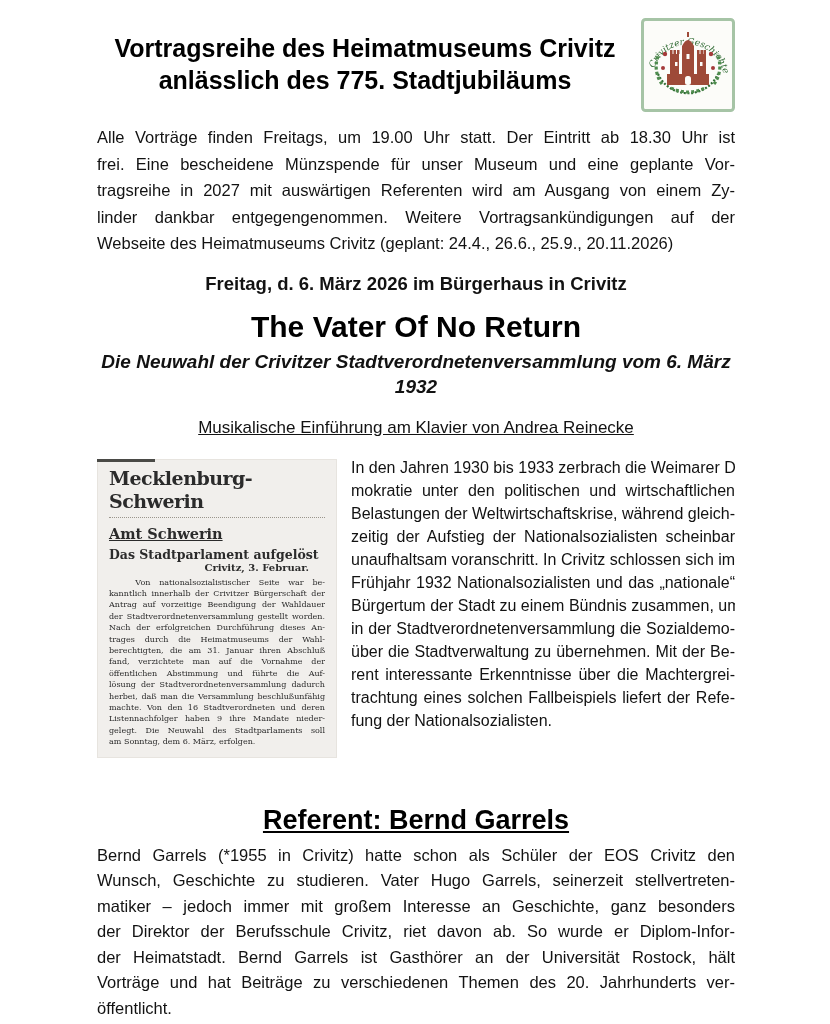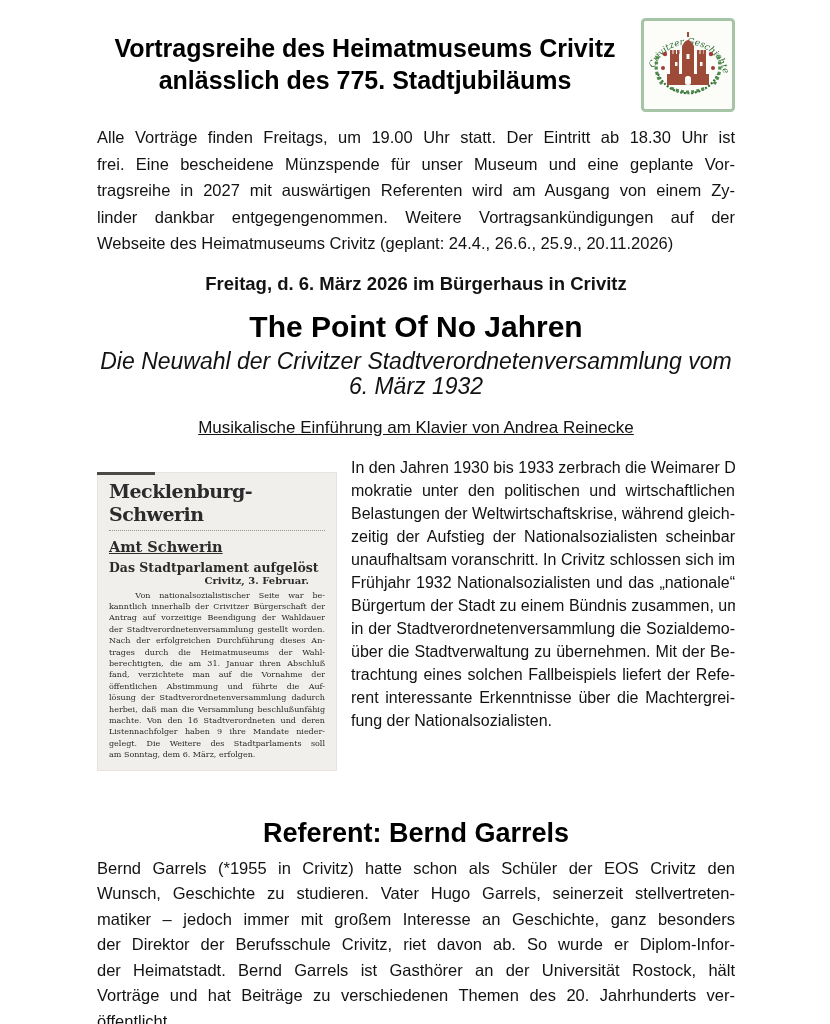--- a/index.html
+++ b/index.html
@@ -20,28 +20,28 @@
   .jlines > div{
     text-align:justify;text-align-last:justify;
     white-space:nowrap;overflow:hidden;
   }
   .jlines > div:last-child{text-align-last:left;}
 
   .intro{margin-top:12px;font-size:16.5px;line-height:26.5px;}
 
   .date-line{margin-top:16px;text-align:center;font-weight:bold;font-size:18.5px;line-height:22px;}
   .event-title{margin-top:14px;text-align:center;font-weight:bold;font-size:30px;line-height:36px;color:#000;}
-  .event-subtitle{margin-top:4px;text-align:center;font-style:italic;font-size:23px;line-height:25px;}
+  .event-subtitle{margin-top:4px;text-align:center;font-style:italic;font-size:19px;line-height:25px;font-weight:bold;}
   .music-line{margin-top:18px;text-align:center;font-size:17px;line-height:21px;text-decoration:underline;}
 
   
   .main{margin-top:18px;}
   .main::after{content:"";display:block;clear:both;}
   .clipping{
-    float:left;width:216px;margin:16px 14px 34px 0;padding:8px 12px 10px 12px;
+    float:left;width:216px;margin:3px 14px 34px 0;padding:8px 12px 10px 12px;
     background:#f1efec;color:#2b2b2b;
     font-family:"DejaVu Serif",serif;
     position:relative;
     box-shadow:0 0 0 1px #e7e4df inset;
   }
   .clipping::before{ 
     content:"";position:absolute;top:0;left:0;width:58px;height:3px;background:#4a4a46;
   }
   .clip-region{font-weight:bold;font-size:19px;line-height:23px;letter-spacing:-0.5px;
     border-bottom:1px dotted #9a958c;padding-bottom:4px;}
@@ -49,21 +49,21 @@
     text-decoration:underline;}
   .clip-headline{font-weight:bold;font-size:12.5px;line-height:15px;margin-top:5px;}
   .clip-dateline{font-size:10px;line-height:12px;text-align:right;padding-right:16px;font-weight:bold;}
   .clip-body{margin-top:3px;font-size:8px;line-height:11.4px;}
   .clip-body > div{text-align:justify;text-align-last:justify;white-space:nowrap;overflow:hidden;}
   .clip-body > div:last-child{text-align-last:left;}
 
   .abstract{font-size:16px;line-height:23px;}
 
   
-  .speaker-heading{margin-top:12px;text-align:center;font-weight:bold;font-size:27px;line-height:33px;color:#000;}
+  .speaker-heading{margin-top:12px;text-align:center;font-weight:bold;font-size:27px;line-height:33px;color:#000;text-decoration:underline;}
   .bio{margin-top:6px;font-size:16.5px;line-height:25.5px;}
 
   .moderation-line{margin-top:14px;text-align:center;font-size:17px;line-height:21px;}
 </style>
 </head>
 <body>
 
 <div class="page">
 
   <header class="header">
@@ -115,21 +115,21 @@
 
   <div class="intro jlines">
       <div>Alle Vorträge finden Freitags, um 19.00 Uhr statt. Der Eintritt ab 18.30 Uhr ist</div>
       <div>frei. Eine bescheidene Münzspende für unser Museum und eine geplante Vor-</div>
       <div>tragsreihe in 2027 mit auswärtigen Referenten wird am Ausgang von einem Zy-</div>
       <div>linder dankbar entgegengenommen. Weitere Vortragsankündigungen auf der</div>
       <div>Webseite des Heimatmuseums Crivitz (geplant: 24.4., 26.6., 25.9., 20.11.2026)</div>
     </div>
 
   <div class="date-line">Freitag, d. 6. März 2026 im Bürgerhaus in Crivitz</div>
-  <div class="event-title">The Point Of No Jahren</div>
+  <div class="event-title">The Vater Of No Return</div>
   <div class="event-subtitle">Die Neuwahl der Crivitzer Stadtverordnetenversammlung vom 6. März 1932</div>
   <div class="music-line">Musikalische Einführung am Klavier von Andrea Reinecke</div>
 
   <section class="main">
     <aside class="clipping">
       <div class="clip-region">Mecklenburg-Schwerin</div>
       <div class="clip-section">Amt Schwerin</div>
       <div class="clip-headline">Das Stadtparlament aufgelöst</div>
       <div class="clip-dateline">Crivitz, 3. Februar.</div>
       <div class="clip-body">
@@ -139,36 +139,36 @@
           <div>der Stadtverordnetenversammlung gestellt worden.</div>
           <div>Nach der erfolgreichen Durchführung dieses An-</div>
           <div>trages durch die Heimatmuseums der Wahl-</div>
           <div>berechtigten, die am 31. Januar ihren Abschluß</div>
           <div>fand, verzichtete man auf die Vornahme der</div>
           <div>öffentlichen Abstimmung und führte die Auf-</div>
           <div>lösung der Stadtverordnetenversammlung dadurch</div>
           <div>herbei, daß man die Versammlung beschlußunfähig</div>
           <div>machte. Von den 16 Stadtverordneten und deren</div>
           <div>Listennachfolger haben 9 ihre Mandate nieder-</div>
-          <div>gelegt. Die Weitere des Stadtparlaments soll</div>
+          <div>gelegt. Die Neuwahl des Stadtparlaments soll</div>
           <div>am Sonntag, dem 6. März, erfolgen.</div>
         </div>
     </aside>
     <div class="abstract jlines">
         <div>In den Jahren 1930 bis 1933 zerbrach die Weimarer De-</div>
         <div>mokratie unter den politischen und wirtschaftlichen</div>
         <div>Belastungen der Weltwirtschaftskrise, während gleich-</div>
         <div>zeitig der Aufstieg der Nationalsozialisten scheinbar</div>
         <div>unaufhaltsam voranschritt. In Crivitz schlossen sich im</div>
         <div>Frühjahr 1932 Nationalsozialisten und das „nationale“</div>
         <div>Bürgertum der Stadt zu einem Bündnis zusammen, um</div>
         <div>in der Stadtverordnetenversammlung die Sozialdemo-</div>
         <div>über die Stadtverwaltung zu übernehmen. Mit der Be-</div>
+        <div>rent interessante Erkenntnisse über die Machtergrei-</div>
         <div>trachtung eines solchen Fallbeispiels liefert der Refe-</div>
-        <div>rent interessante Erkenntnisse über die Machtergrei-</div>
         <div>fung der Nationalsozialisten.</div>
       </div>
   </section>
 
   <div class="speaker-heading">Referent: Bernd Garrels</div>
   <div class="bio jlines">
       <div>Bernd Garrels (*1955 in Crivitz) hatte schon als Schüler der EOS Crivitz den</div>
       <div>Wunsch, Geschichte zu studieren. Vater Hugo Garrels, seinerzeit stellvertreten-</div>
       <div>matiker – jedoch immer mit großem Interesse an Geschichte, ganz besonders</div>
       <div>der Direktor der Berufsschule Crivitz, riet davon ab. So wurde er Diplom-Infor-</div>

